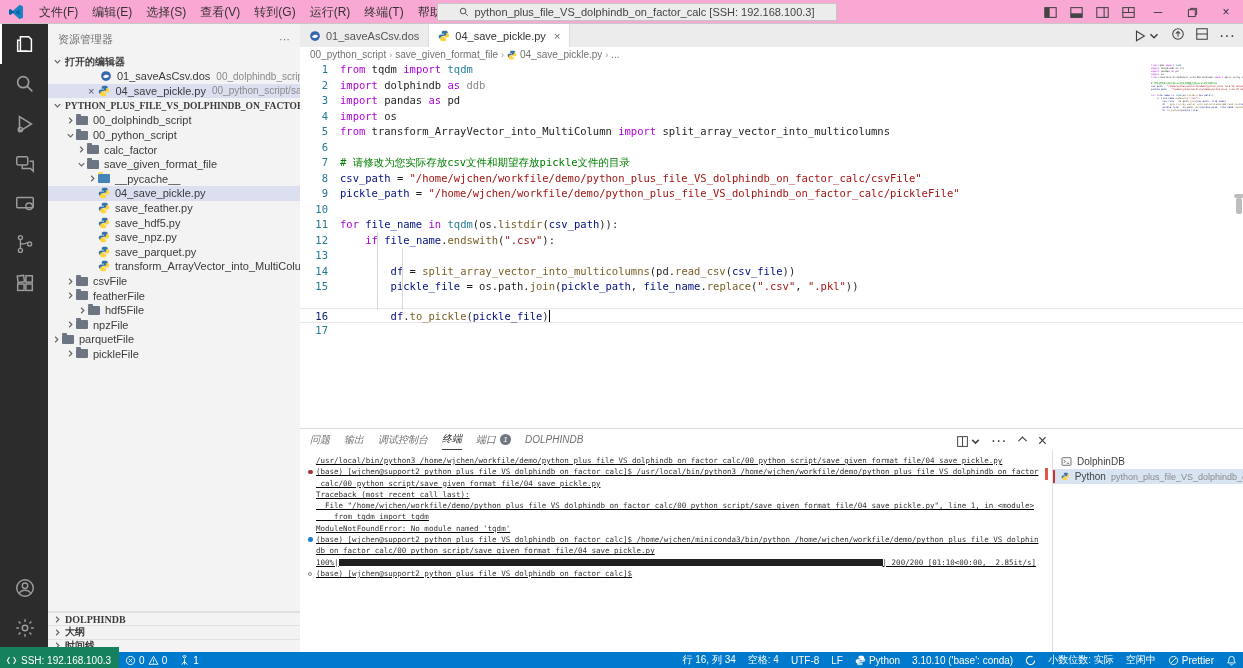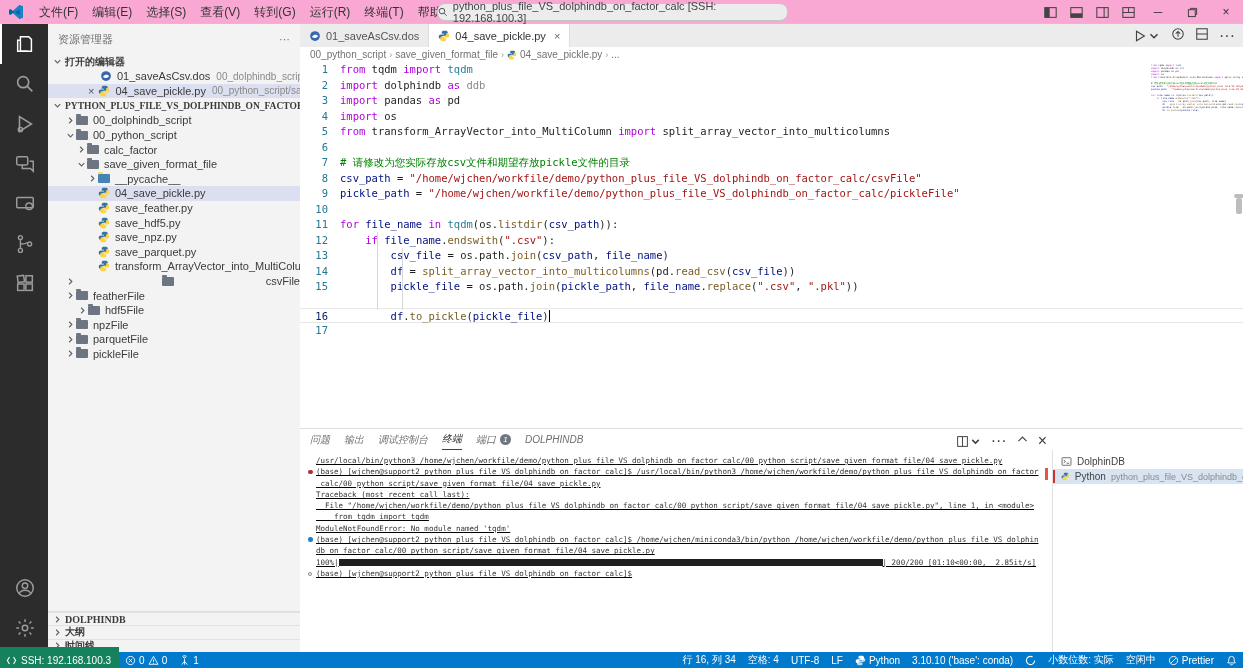--- a/index.html
+++ b/index.html
@@ -4,21 +4,21 @@
 <style>
   * { margin:0; padding:0; box-sizing:border-box; }
   html,body { width:1243px; height:668px; overflow:hidden; font-family:"Liberation Sans","DejaVu Sans",sans-serif; background:#fff; }
   .mono { font-family:"DejaVu Sans Mono","Liberation Mono",monospace; }
 
   
   #titlebar { height:24px; background:#f9a8d4; display:flex; align-items:center; position:relative; border-bottom:1px solid #c8c8c8; }
   #vscode-logo { width:16px; height:16px; margin:0 8px 0 8px; }
   .menu-item { font-size:12px; color:#333; padding:0 7px; line-height:24px; cursor:default; }
   #nav-arrows { display:flex; gap:10px; margin-left:60px; color:#555; font-size:13px; }
-  #cmd-center { position:absolute; left:437px; top:3px; width:351px; height:18px; background:#ececec; border:1px solid #c5c5c5; border-radius:8px; display:flex; align-items:center; justify-content:center; gap:5px; font-size:11px; color:#444; }
+  #cmd-center { position:absolute; left:437px; top:3px; width:400px; height:18px; background:#ececec; border:1px solid #c5c5c5; border-radius:0; display:flex; align-items:center; justify-content:center; gap:5px; font-size:11px; color:#444; }
   #win-controls { position:absolute; right:0; top:0; height:24px; display:flex; align-items:center; }
   .layout-ico { width:26px; height:24px; display:flex; align-items:center; justify-content:center; color:#444; }
   .win-btn { width:34px; height:24px; display:flex; align-items:center; justify-content:center; color:#333; font-size:12px; }
 
   
   #main { position:absolute; top:24px; left:0; right:0; bottom:16px; display:flex; }
 
   
   #activitybar { width:48px; background:#2c2c2c; display:flex; flex-direction:column; align-items:center; }
   .act-item { width:48px; height:40px; display:flex; align-items:center; justify-content:center; color:#9c9c9c; border-left:2px solid transparent; }
@@ -347,21 +347,21 @@
           <span class="lbl">save_parquet.py</span>
         </div>
         <div class="row" style="padding-left: 39px;">
           <span style="width: 11px; flex: 0 0 11px;"></span>
           <span class="fico"><svg viewBox="0 0 16 16">
               <path d="M8 1c-2 0-3 .8-3 2v2h3v1H3.8C2.2 6 1 7 1 8.8 1 10.6 2 12 3.8 12H5v-2c0-1.4 1.2-2.5 3-2.5h3c1.2 0 2-.8 2-2V3c0-1.2-1.3-2-3-2H8z" fill="#3572a5"></path>
               <path d="M8 15c2 0 3-.8 3-2v-2H8v-1h4.2c1.6 0 2.8-1 2.8-2.8C15 5.4 14 4 12.2 4H11v2c0 1.4-1.2 2.5-3 2.5H5c-1.2 0-2 .8-2 2V13c0 1.2 1.3 2 3 2h2z" fill="#ffd43b"></path>
             </svg></span>
           <span class="lbl">transform_ArrayVector_into_MultiColumn.py</span>
         </div>
-        <div class="row" style="padding-left: 17px; justify-content: space-between;">
+        <div class="row" style="padding-left: 17px;">
           <svg class="chev" viewBox="0 0 16 16">
             <path d="M6 4l4 4-4 4" fill="none" stroke="#616161" stroke-width="1.6"></path>
           </svg>
           <span class="folder"></span>
           <span class="lbl">csvFile</span>
         </div>
         <div class="row" style="padding-left: 17px;">
           <svg class="chev" viewBox="0 0 16 16">
             <path d="M6 4l4 4-4 4" fill="none" stroke="#616161" stroke-width="1.6"></path>
           </svg>
@@ -375,21 +375,21 @@
           <span class="folder"></span>
           <span class="lbl">hdf5File</span>
         </div>
         <div class="row" style="padding-left: 17px;">
           <svg class="chev" viewBox="0 0 16 16">
             <path d="M6 4l4 4-4 4" fill="none" stroke="#616161" stroke-width="1.6"></path>
           </svg>
           <span class="folder"></span>
           <span class="lbl">npzFile</span>
         </div>
-        <div class="row" style="padding-left: 17px;">
+        <div class="row" style="padding-left: 3px;">
           <svg class="chev" viewBox="0 0 16 16">
             <path d="M6 4l4 4-4 4" fill="none" stroke="#616161" stroke-width="1.6"></path>
           </svg>
           <span class="folder"></span>
           <span class="lbl">parquetFile</span>
         </div>
         <div class="row" style="padding-left: 17px;">
           <svg class="chev" viewBox="0 0 16 16">
             <path d="M6 4l4 4-4 4" fill="none" stroke="#616161" stroke-width="1.6"></path>
           </svg>
@@ -516,21 +516,20 @@
           <div class="cl">
             <span class="ln mono">11</span>
             <span class="lc mono"><span class="tk-k">for</span><span class="tk-p"> </span><span class="tk-v">file_name</span><span class="tk-p"> </span><span class="tk-k">in</span><span class="tk-p"> </span><span class="tk-t">tqdm</span><span class="tk-p">(</span><span class="tk-p">os.</span><span class="tk-f">listdir</span><span class="tk-p">(</span><span class="tk-v">csv_path</span><span class="tk-p">)):</span></span>
           </div>
           <div class="cl">
             <span class="ln mono">12</span>
             <span class="lc mono"><span class="tk-p">    </span><span class="tk-k">if</span><span class="tk-p"> </span><span class="tk-v">file_name</span><span class="tk-p">.</span><span class="tk-f">endswith</span><span class="tk-p">(</span><span class="tk-s">".csv"</span><span class="tk-p">):</span></span>
           </div>
           <div class="cl">
             <span class="ln mono">13</span>
-            <span class="lc mono"><span class="tk-p">        </span><span class="tk-v">csv_file</span><span class="tk-p"> = </span><span class="tk-p">os.path.</span><span class="tk-f">join</span><span class="tk-p">(</span><span class="tk-v">csv_path</span><span class="tk-p">, </span><span class="tk-v">file_name</span><span class="tk-p">)</span></span>
           </div>
           <div class="cl">
             <span class="ln mono">14</span>
             <span class="lc mono"><span class="tk-p">        </span><span class="tk-v">df</span><span class="tk-p"> = </span><span class="tk-f">split_array_vector_into_multicolumns</span><span class="tk-p">(</span><span class="tk-p">pd.</span><span class="tk-f">read_csv</span><span class="tk-p">(</span><span class="tk-v">csv_file</span><span class="tk-p">))</span></span>
           </div>
           <div class="cl">
             <span class="ln mono">15</span>
             <span class="lc mono"><span class="tk-p">        </span><span class="tk-v">pickle_file</span><span class="tk-p"> = </span><span class="tk-p">os.path.</span><span class="tk-f">join</span><span class="tk-p">(</span><span class="tk-v">pickle_path</span><span class="tk-p">, </span><span class="tk-v">file_name</span><span class="tk-p">.</span><span class="tk-f">replace</span><span class="tk-p">(</span><span class="tk-s">".csv"</span><span class="tk-p">, </span><span class="tk-s">".pkl"</span><span class="tk-p">))</span></span>
           </div>
           <div class="cl current">

